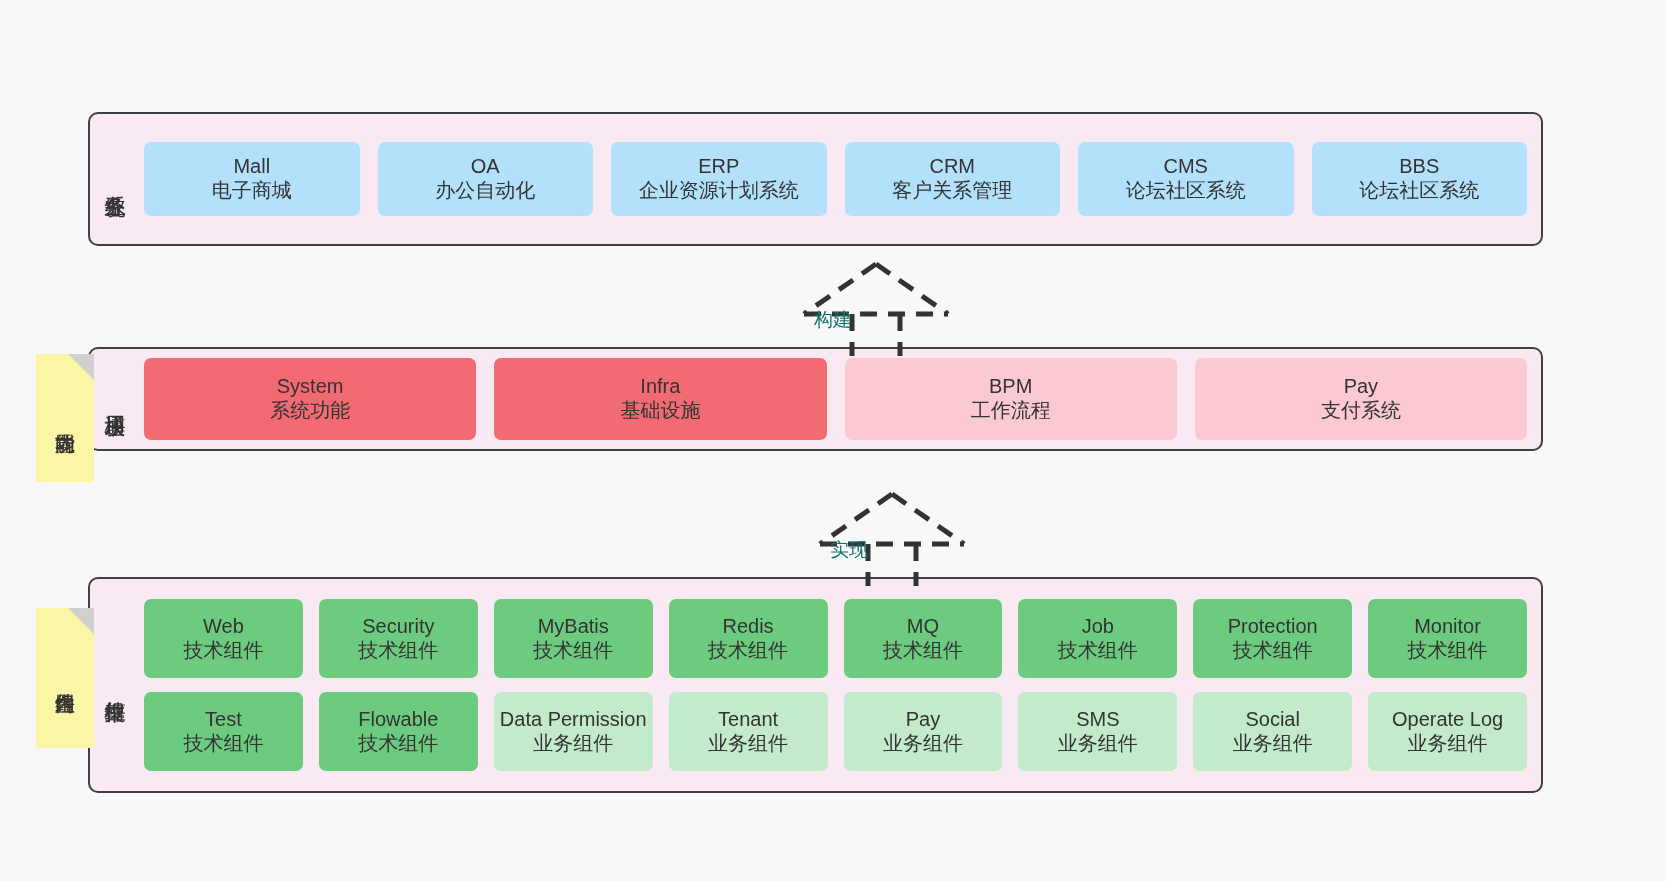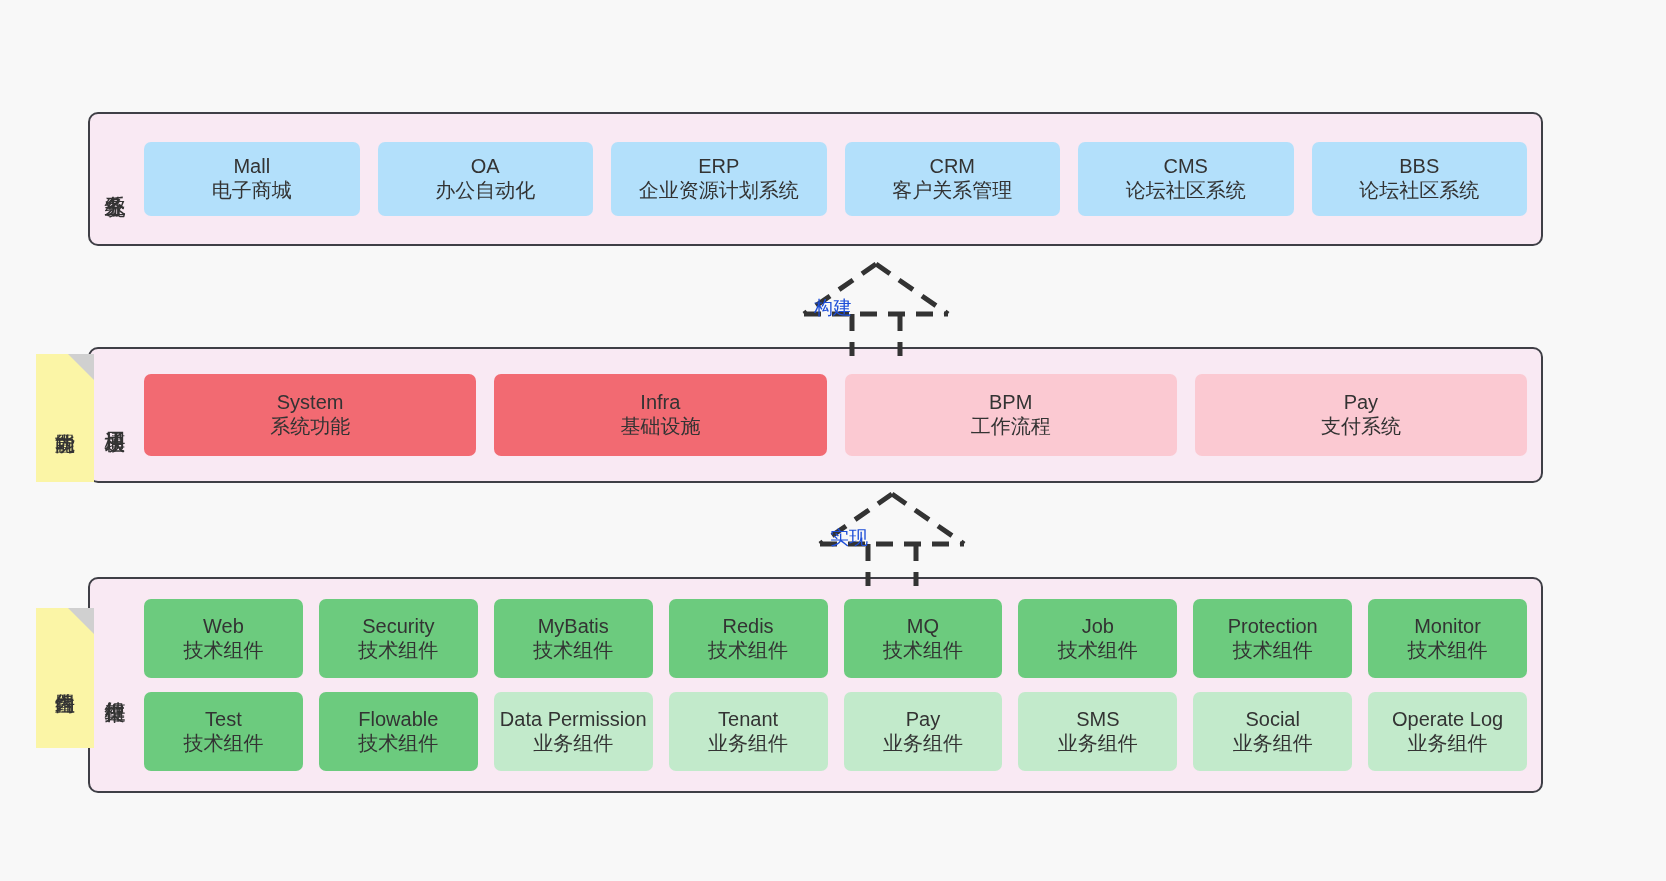--- a/index.html
+++ b/index.html
@@ -102,21 +102,21 @@
     top: 112px;
     width: 1455px;
     height: 134px;
   }
   #layer-business .node { height: 74px; }
 
   #layer-common {
     left: 88px;
     top: 347px;
     width: 1455px;
-    height: 136px;
+    height: 104px;
   }
   #layer-common .node { height: 82px; }
 
   #layer-framework {
     left: 88px;
     top: 577px;
     width: 1455px;
     height: 216px;
   }
   #layer-framework .node { height: 79px; }
@@ -165,24 +165,25 @@
   
   .arrow-group {
     position: absolute;
     z-index: 2;
   }
   .arrow-group svg { display: block; overflow: visible; }
   .arrow-label {
     position: absolute;
     font-size: 19px;
     line-height: 1;
-    color: #1d4ed8;
+    color: #0f766e;
     background: transparent;
     white-space: nowrap;
     user-select: none;
+    margin-top: 12px;
   }
 
   #arrow-build  { left: 756px; top: 258px; width: 200px; height: 90px; }
   #arrow-build  .arrow-label { left: 58px; top: 40px; }
   #arrow-impl   { left: 772px; top: 488px; width: 200px; height: 90px; }
   #arrow-impl   .arrow-label { left: 58px; top: 40px; }
 </style>
 </head>
 <body>
 

